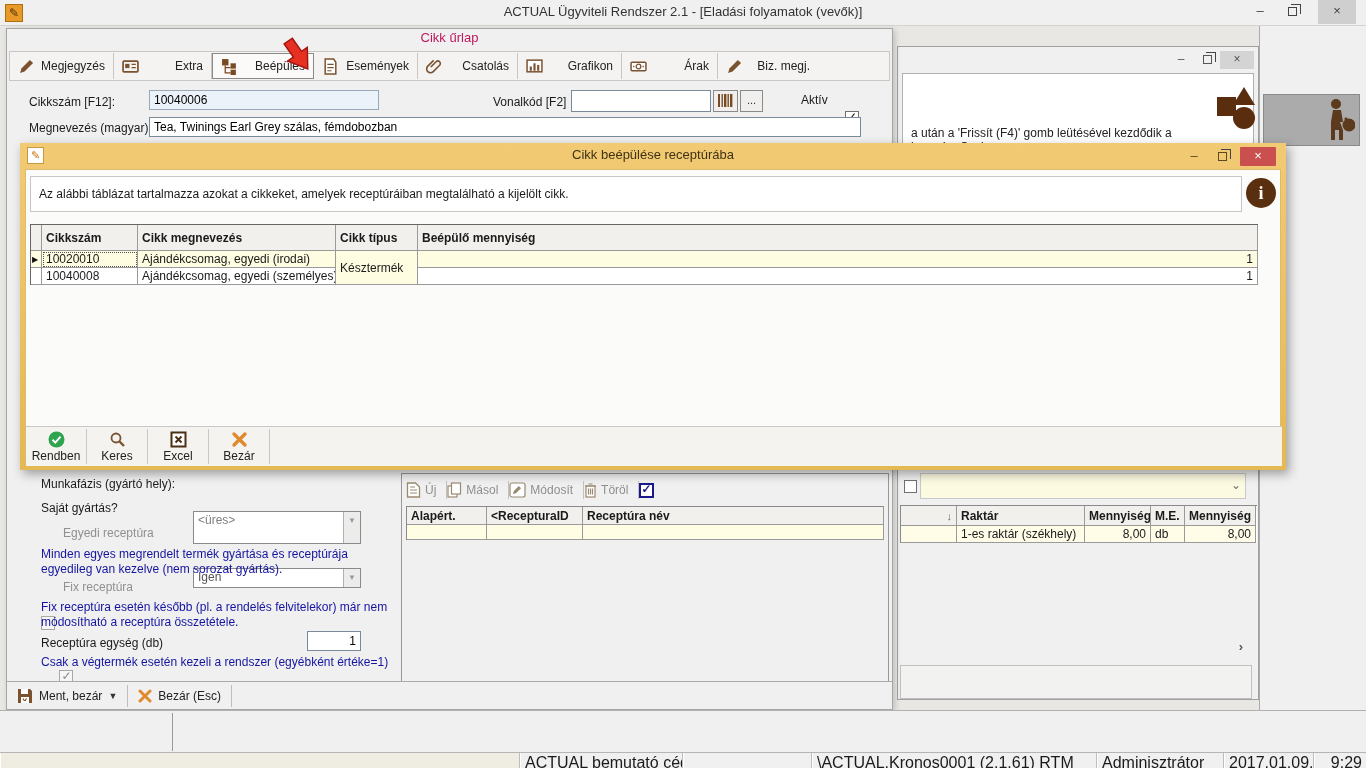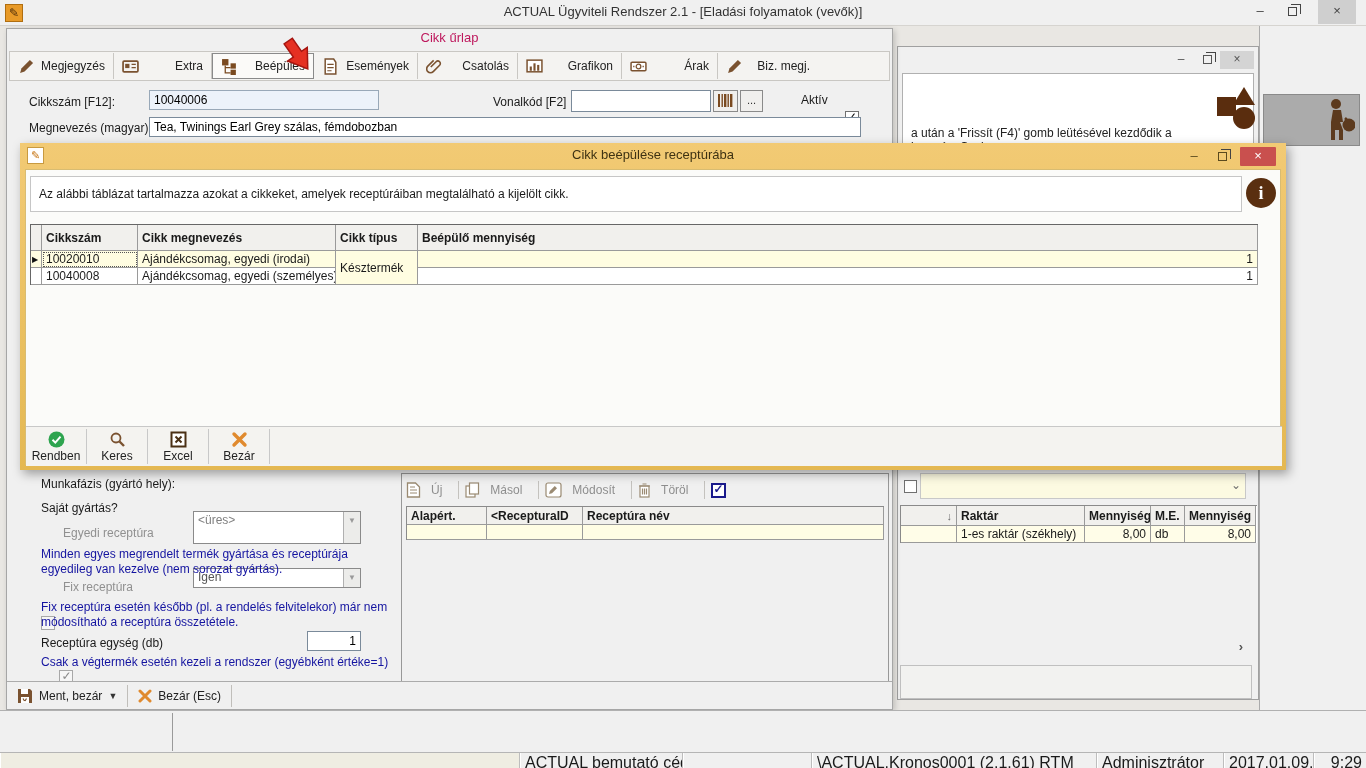--- a/index.html
+++ b/index.html
@@ -38,21 +38,21 @@
   .cb.disabled { border-color:#A8A8A8; background:#F6F6F6; }
   .cb.disabled.checked::after { color:#8A8A8A; }
 
   .hint-blue { font-size:12px; color:#1414A0; }
   .gray-lbl { color:#909090; }
   .combo { background:#FFF; border:1px solid #8A8A8A; font-size:12px; color:#808080; padding:1px 4px; position:relative; }
   .combo .dd { position:absolute; right:0; top:0; bottom:0; width:17px; background:#ECECEA; border-left:1px solid #B0B0B0; color:#9A9A9A; font-size:8px; text-align:center; line-height:18px; }
 
   
   .rp-panel { left:394px; top:444px; width:488px; height:210px; border:1px solid #989898; background:#F0F0F0; }
-  .rp-toolbar { position:absolute; left:4px; top:4px; width:478px; height:24px; display:flex; align-items:center; gap:6px; }
+  .rp-toolbar { position:absolute; left:4px; top:4px; width:478px; height:24px; display:flex; align-items:center; }
   .rp-lbl { font-size:12px; color:#8E8E8E; padding:0 10px 0 4px; }
   .rp-sep { width:1px; height:18px; background:#C4C2BE; }
   .cb-navy { width:15px; height:15px; border:2px solid #1A1A8C; background:#FFF; position:relative; display:inline-block; }
   .cb-navy::after { content:"✓"; position:absolute; left:0px; top:-3px; font-size:12px; color:#1A1A8C; font-weight:bold; }
 
   .grid-cell { border-right:1px solid #9A9A9A; border-bottom:1px solid #9A9A9A; font-size:12px; padding:0 4px; display:flex; align-items:center; overflow:hidden; white-space:nowrap; }
   .hdr { font-weight:bold; background:#F1F0ED; }
   .yellow { background:#FFFDE1; }
 
   

